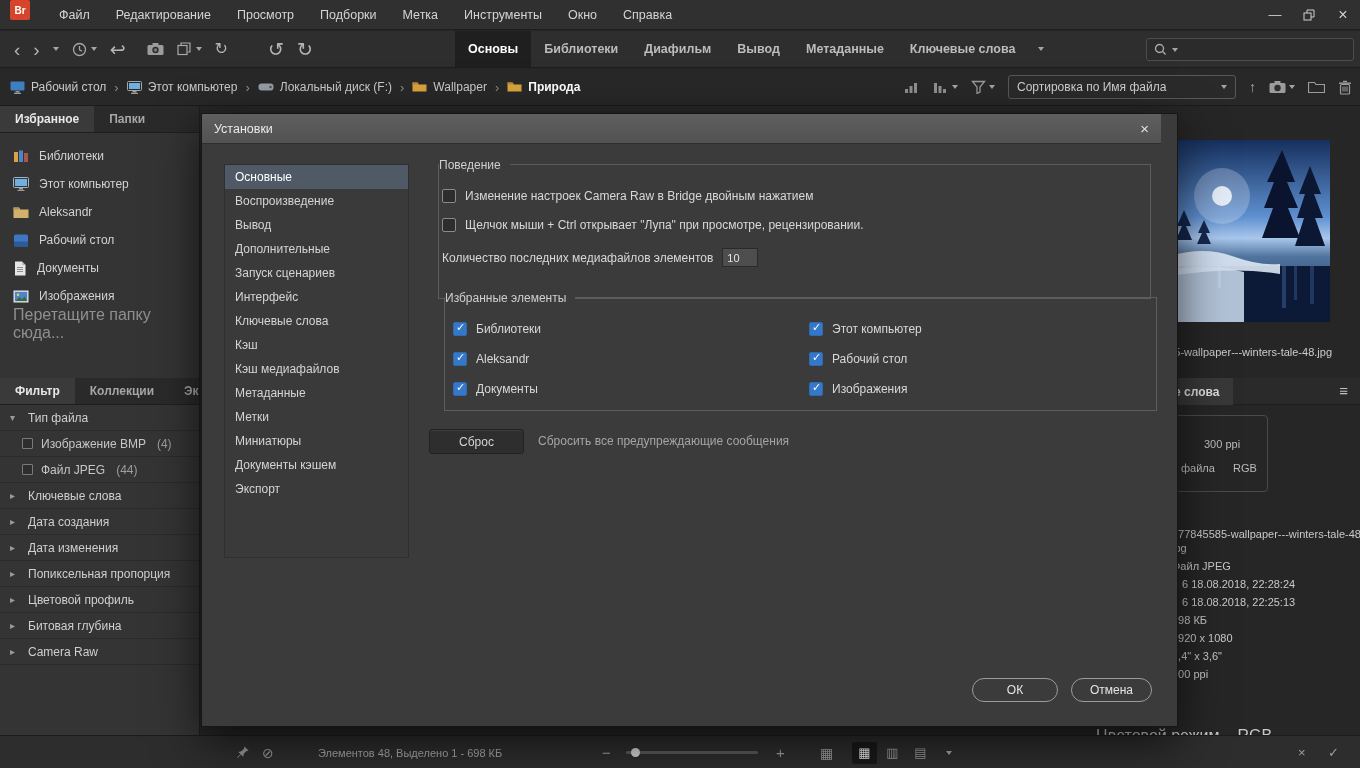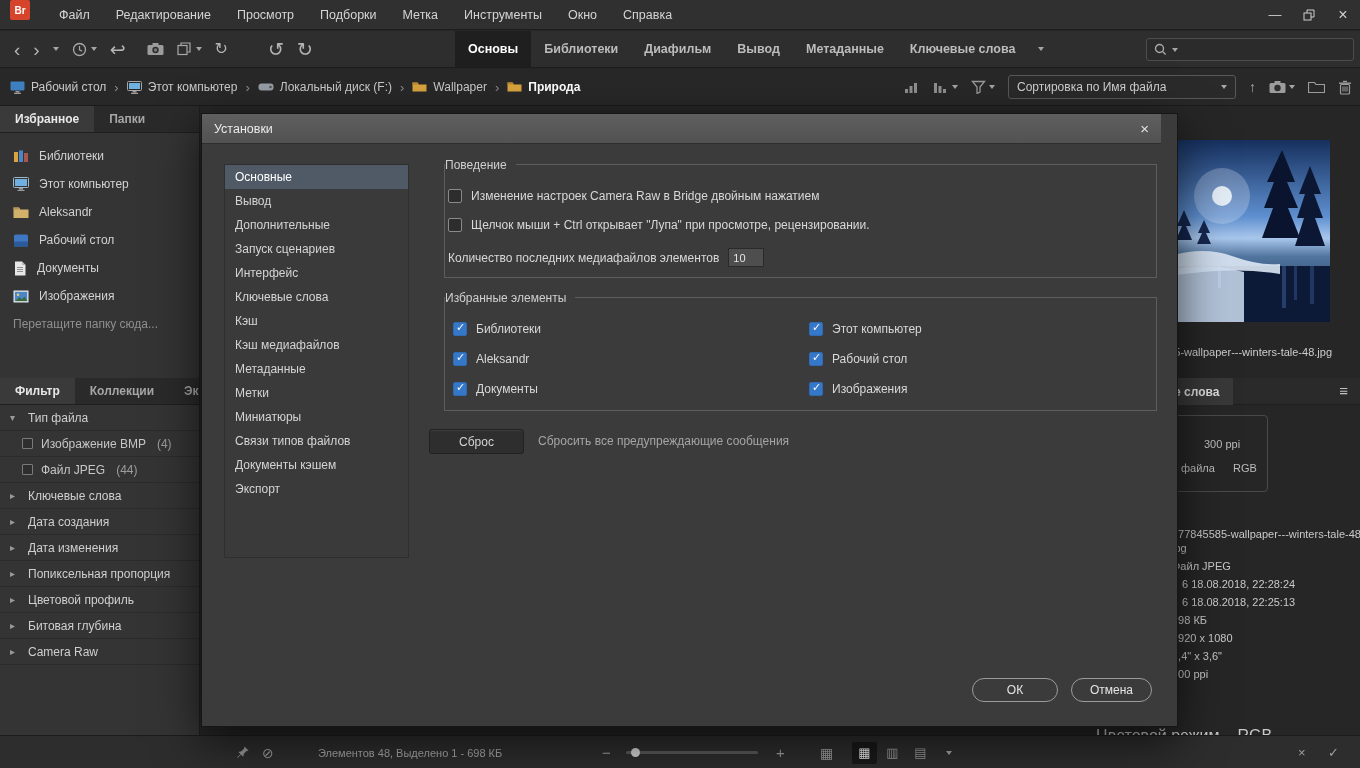--- a/index.html
+++ b/index.html
@@ -40,21 +40,21 @@
   .path-right{position:absolute;right:8px;top:0;height:100%;display:flex;align-items:center;gap:13px;}
   .sortdd{width:228px;height:24px;background:#2a2a2a;border:1px solid #585858;border-radius:3px;display:flex;align-items:center;gap:6px;padding:0 8px;font-size:12px;color:#cfcfcf;}
   .sortdd .tri{margin-left:auto;}
 
   
   .leftpanel{position:absolute;left:0;top:106px;bottom:33px;width:200px;background:#343434;border-right:1px solid #1e1e1e;z-index:2;overflow:hidden;}
   .ptabs{position:absolute;left:0;right:0;height:27px;background:#2a2a2a;display:flex;border-bottom:1px solid #1f1f1f;}
   .ptab{padding:2px 15px;display:flex;align-items:center;font-size:12px;font-weight:bold;color:#a6a6a6;white-space:nowrap;}
   .ptab.active{background:#3a3a3a;color:#e8e8e8;}
   .fav{height:28px;display:flex;align-items:center;gap:10px;padding-left:13px;font-size:12px;color:#d2d2d2;}
-  .drop-hint{padding-left:13px;color:#8f8f8f;font-size:12px;height:28px;display:flex;align-items:center;}
+  .drop-hint{padding-left:13px;color:#8f8f8f;font-size:16px;height:28px;display:flex;align-items:center;}
   .frow{height:26px;display:flex;align-items:center;gap:8px;padding:0 8px 0 10px;border-bottom:1px solid #2b2b2b;font-size:12px;color:#cfcfcf;}
   .frow .exp{color:#9a9a9a;font-size:10px;width:10px;flex:none;}
   .frow.child{padding-left:22px;color:#c6c6c6;}
   .fcb{width:11px;height:11px;border:1px solid #7a7a7a;background:#2e2e2e;border-radius:1px;flex:none;}
   .fcount{color:#9d9d9d;margin-left:3px;}
 
   
   .rightpanel{position:absolute;left:1060px;top:106px;bottom:28px;width:300px;background:#262626;z-index:1;overflow:hidden;}
   .rtabbar{position:absolute;left:0;right:0;top:272px;height:27px;background:#2a2a2a;border-bottom:1px solid #1f1f1f;}
   .rtab{position:absolute;left:44px;top:0;height:27px;display:flex;align-items:center;padding:0 14px;background:#383838;font-size:12px;font-weight:bold;color:#dcdcdc;}
@@ -473,36 +473,36 @@
 </div>
 
 <div class="dialog">
   <div class="dtitle">
     <span>Установки</span>
     <span class="dclose">×</span>
   </div>
 
   <div class="plist">
     <div class="pitem sel">Основные</div>
+    <div class="pitem">Воспроизведение</div>
     <div class="pitem">Вывод</div>
     <div class="pitem">Дополнительные</div>
     <div class="pitem">Запуск сценариев</div>
     <div class="pitem">Интерфейс</div>
     <div class="pitem">Ключевые слова</div>
     <div class="pitem">Кэш</div>
     <div class="pitem">Кэш медиафайлов</div>
     <div class="pitem">Метаданные</div>
     <div class="pitem">Метки</div>
     <div class="pitem">Миниатюры</div>
-    <div class="pitem">Связи типов файлов</div>
     <div class="pitem">Документы кэшем</div>
     <div class="pitem">Экспорт</div>
   </div>
 
-  <div class="group" style="left:242px;top:50px;width:713px;height:114px;">
+  <div class="group" style="left:236px;top:50px;width:713px;height:135px;">
     <div class="legend">Поведение</div>
     <div class="cbrow" style="left:3px;top:24px;">
       <span class="cb"></span>
       <span>Изменение настроек Camera Raw в Bridge двойным нажатием</span>
     </div>
     <div class="cbrow" style="left:3px;top:53px;">
       <span class="cb"></span>
       <span>Щелчок мыши + Ctrl открывает "Лупа" при просмотре, рецензировании.</span>
     </div>
     <div class="cbrow" style="left:3px;top:83px;">

